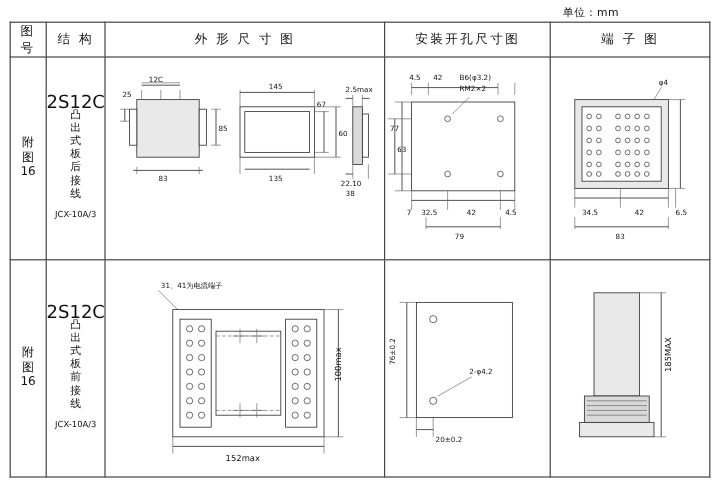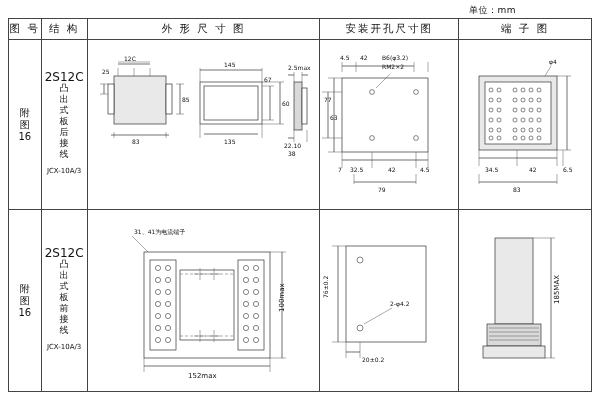--- a/index.html
+++ b/index.html
@@ -10,21 +10,21 @@
   table.main td,table.main th{border:1px solid #444;padding:0;}
   .hdr{height:20px;text-align:center;font-size:10.5px;font-weight:normal;letter-spacing:2px;margin-left:24px;}
   .c1{width:34px;}
   .c2{width:46px;text-align:center;}
   .c3{width:232px;}
   .c4{width:138px;}
   .c5{width:132px;}
   .rowcell{vertical-align:middle;text-align:center;position:relative;}
   .vlabel{font-size:10px;line-height:12px;}
   .struct{font-size:9px;line-height:11px;padding:4px 2px;text-align:center;}
-  .struct .code{font-size:12px;}
+  .struct .code{font-size:15px;}
   .struct .cn{letter-spacing:0px;}
   .struct .foot{font-size:7px;margin-top:6px;color:#111;}
   svg{display:block;}
   .ln{stroke:#333;stroke-width:0.7;fill:none;}
   .thin{stroke:#555;stroke-width:0.5;fill:none;}
   .dash{stroke:#555;stroke-width:0.5;fill:none;stroke-dasharray:3 2;}
   .fillg{fill:#e9e9e9;stroke:#333;stroke-width:0.7;}
   .fillw{fill:#ffffff;stroke:#333;stroke-width:0.7;}
   .fillsh{fill:#d9d9d9;stroke:#333;stroke-width:0.7;}
   .t{font-size:6px;fill:#111;font-family:"DejaVu Sans","Liberation Sans",sans-serif;}

